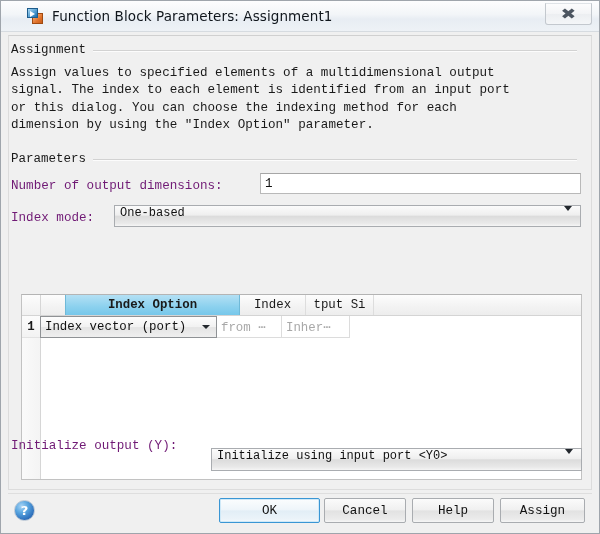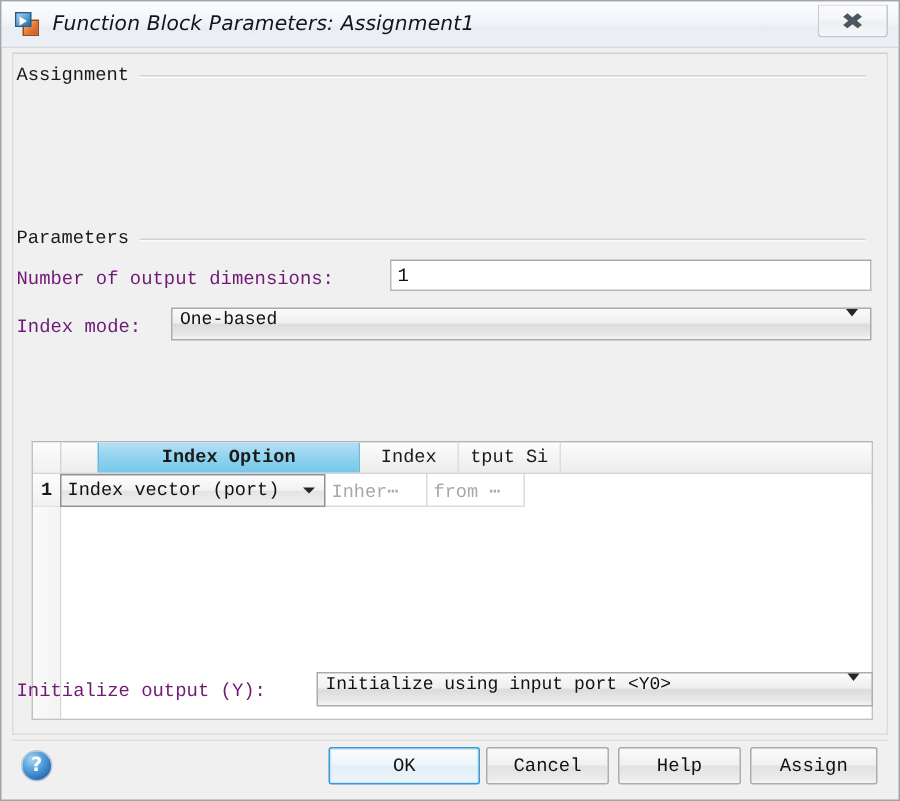--- a/index.html
+++ b/index.html
@@ -26,23 +26,22 @@
   }
 
   
   .titlebar {
     position: relative;
     height: 31px;
     background: linear-gradient(180deg, #fdfdfe 0%, #f2f5f8 45%, #e8edf3 60%, #eef2f6 100%);
     border-bottom: 1px solid #d6dbe0;
     display: flex;
     align-items: center;
-    padding-left: 9px;
-    box-sizing: border-box;
-    font-style: italic;
+    padding-left: 26px;
+    box-sizing: border-box;
   }
   .title-icon {
     width: 17px; height: 17px;
     position: relative;
     flex: 0 0 auto;
     margin-right: 8px;
   }
   .title-icon .bx {
     position: absolute;
     left: 5px; top: 5px;
@@ -360,20 +359,24 @@
 
   <div class="client">
 
     <div class="inner-panel"></div>
 
     <div class="grp" style="top:9px;">
       <span class="lbl">Assignment</span>
       <span class="ln"></span>
     </div>
 
+    <div class="desc" style="top:32px;">Assign values to specified elements of a multidimensional output
+signal. The index to each element is identified from an input port
+or this dialog. You can choose the indexing method for each
+dimension by using the "Index Option" parameter.</div>
 
     <div class="grp" style="top:118px;">
       <span class="lbl">Parameters</span>
       <span class="ln"></span>
     </div>
 
     <div class="lbl-static" style="left:9px; top:146px;">Number of output dimensions:</div>
     <div class="txtfield" style="left:258px; top:140px; width:321px; height:21px;">1</div>
 
     <div class="lbl-static" style="left:9px; top:178px;">Index mode:</div>
@@ -394,26 +397,26 @@
         <div class="th plain" style="width:68px;">tput Si</div>
         <div class="th filler"></div>
       </div>
 
       <div class="tbl-row">
         <div class="rowhdr">1</div>
         <div class="cell-combo" style="width:177px; height:22px; margin-left:-1px;">
           <span>Index vector (port)</span>
           <span class="arrow"></span>
         </div>
+        <div class="cell-ro" style="width:65px;">from ⋯</div>
         <div class="cell-ro" style="width:68px;">Inher⋯</div>
-        <div class="cell-ro" style="width:65px;">from ⋯</div>
       </div>
     </div>
 
-    <div class="lbl-static" style="left:9px; top:421px;">Initialize output (Y):</div>
+    <div class="lbl-static" style="left:9px; top:406px;">Initialize output (Y):</div>
     <div class="combo" style="left:209px; top:415px; width:371px; height:23px;">
       <span>Initialize using input port &lt;Y0&gt;</span>
       <span class="arrow"></span>
     </div>
 
     <div class="btnbar">
       <div class="help-ico">
         <span>?</span>
       </div>
       <div class="btn" style="left:316px; width:82px;">Cancel</div>

